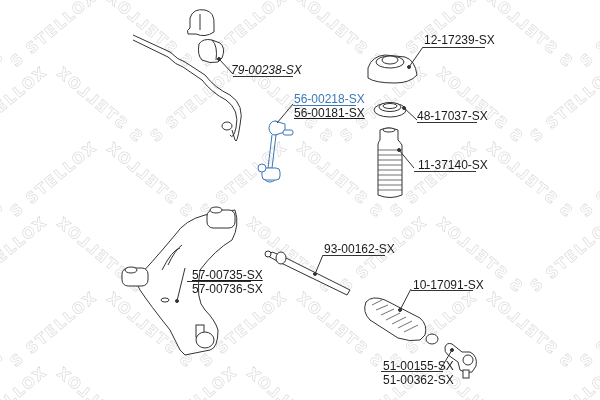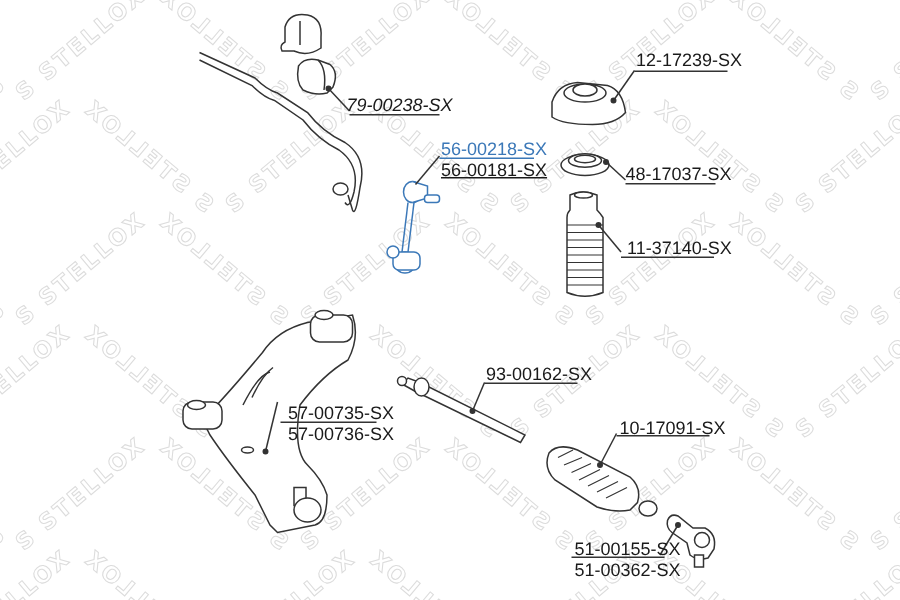--- a/index.html
+++ b/index.html
@@ -172,21 +172,21 @@
 
 <div class="label" style="left:417px;top:110px;">48-17037-SX</div>
 <div class="uline" style="left:417px;top:122px;width:60px;"></div>
 
 <div class="label" style="left:418px;top:159px;">11-37140-SX</div>
 <div class="uline" style="left:414px;top:171px;width:62px;"></div>
 
 <div class="label" style="left:324px;top:243px;">93-00162-SX</div>
 <div class="uline" style="left:323px;top:255px;width:62px;"></div>
 
-<div class="label" style="left:192px;top:269px;">57-00735-SX</div>
+<div class="label" style="left:192px;top:269px;text-decoration:underline;">57-00735-SX</div>
 <div class="uline" style="left:187px;top:281px;width:64px;"></div>
 <div class="label" style="left:192px;top:283px;">57-00736-SX</div>
 
 <div class="label" style="left:413px;top:279px;">10-17091-SX</div>
 <div class="uline" style="left:411px;top:290px;width:62px;"></div>
 
 <div class="label" style="left:383px;top:360px;">51-00155-SX</div>
 <div class="uline" style="left:381px;top:371px;width:62px;"></div>
 <div class="label" style="left:383px;top:374px;">51-00362-SX</div>
 

